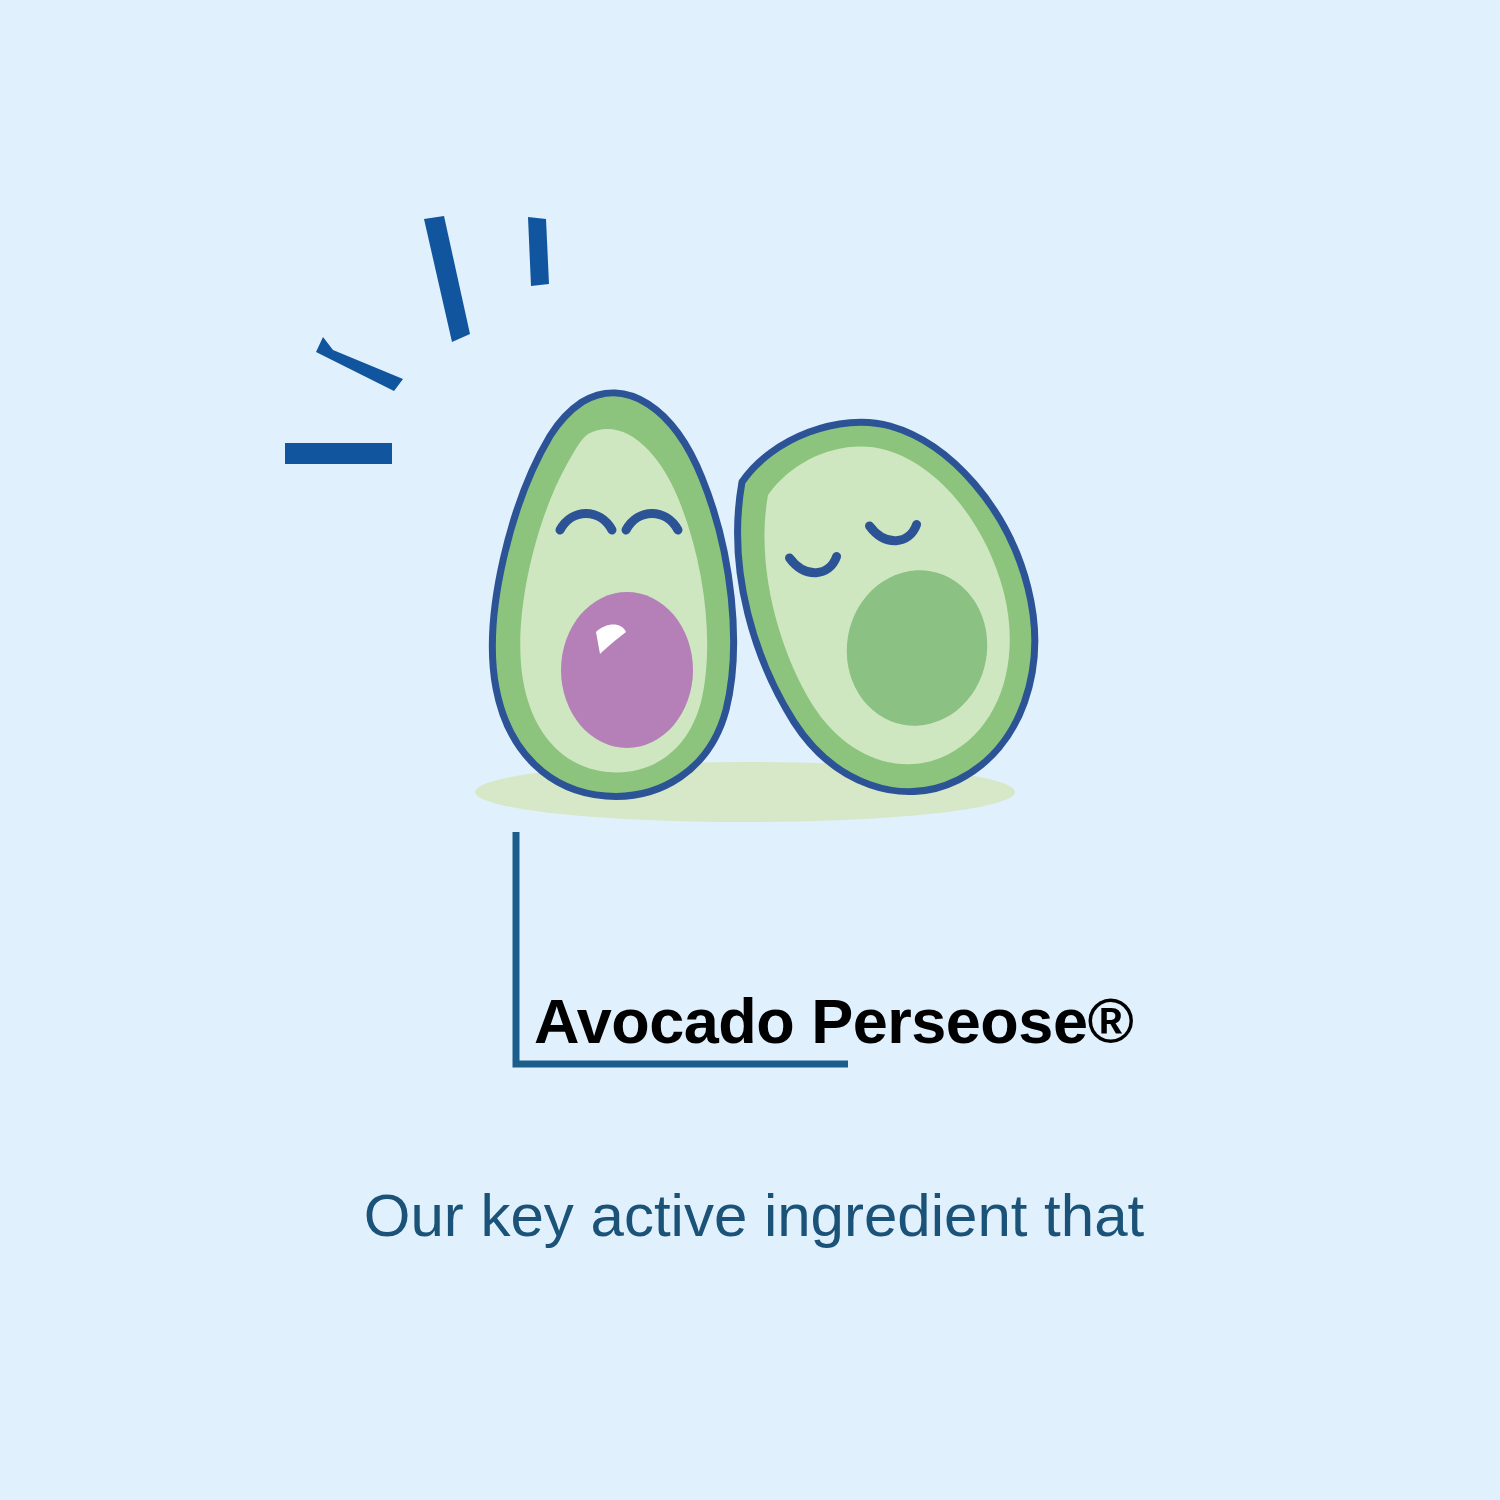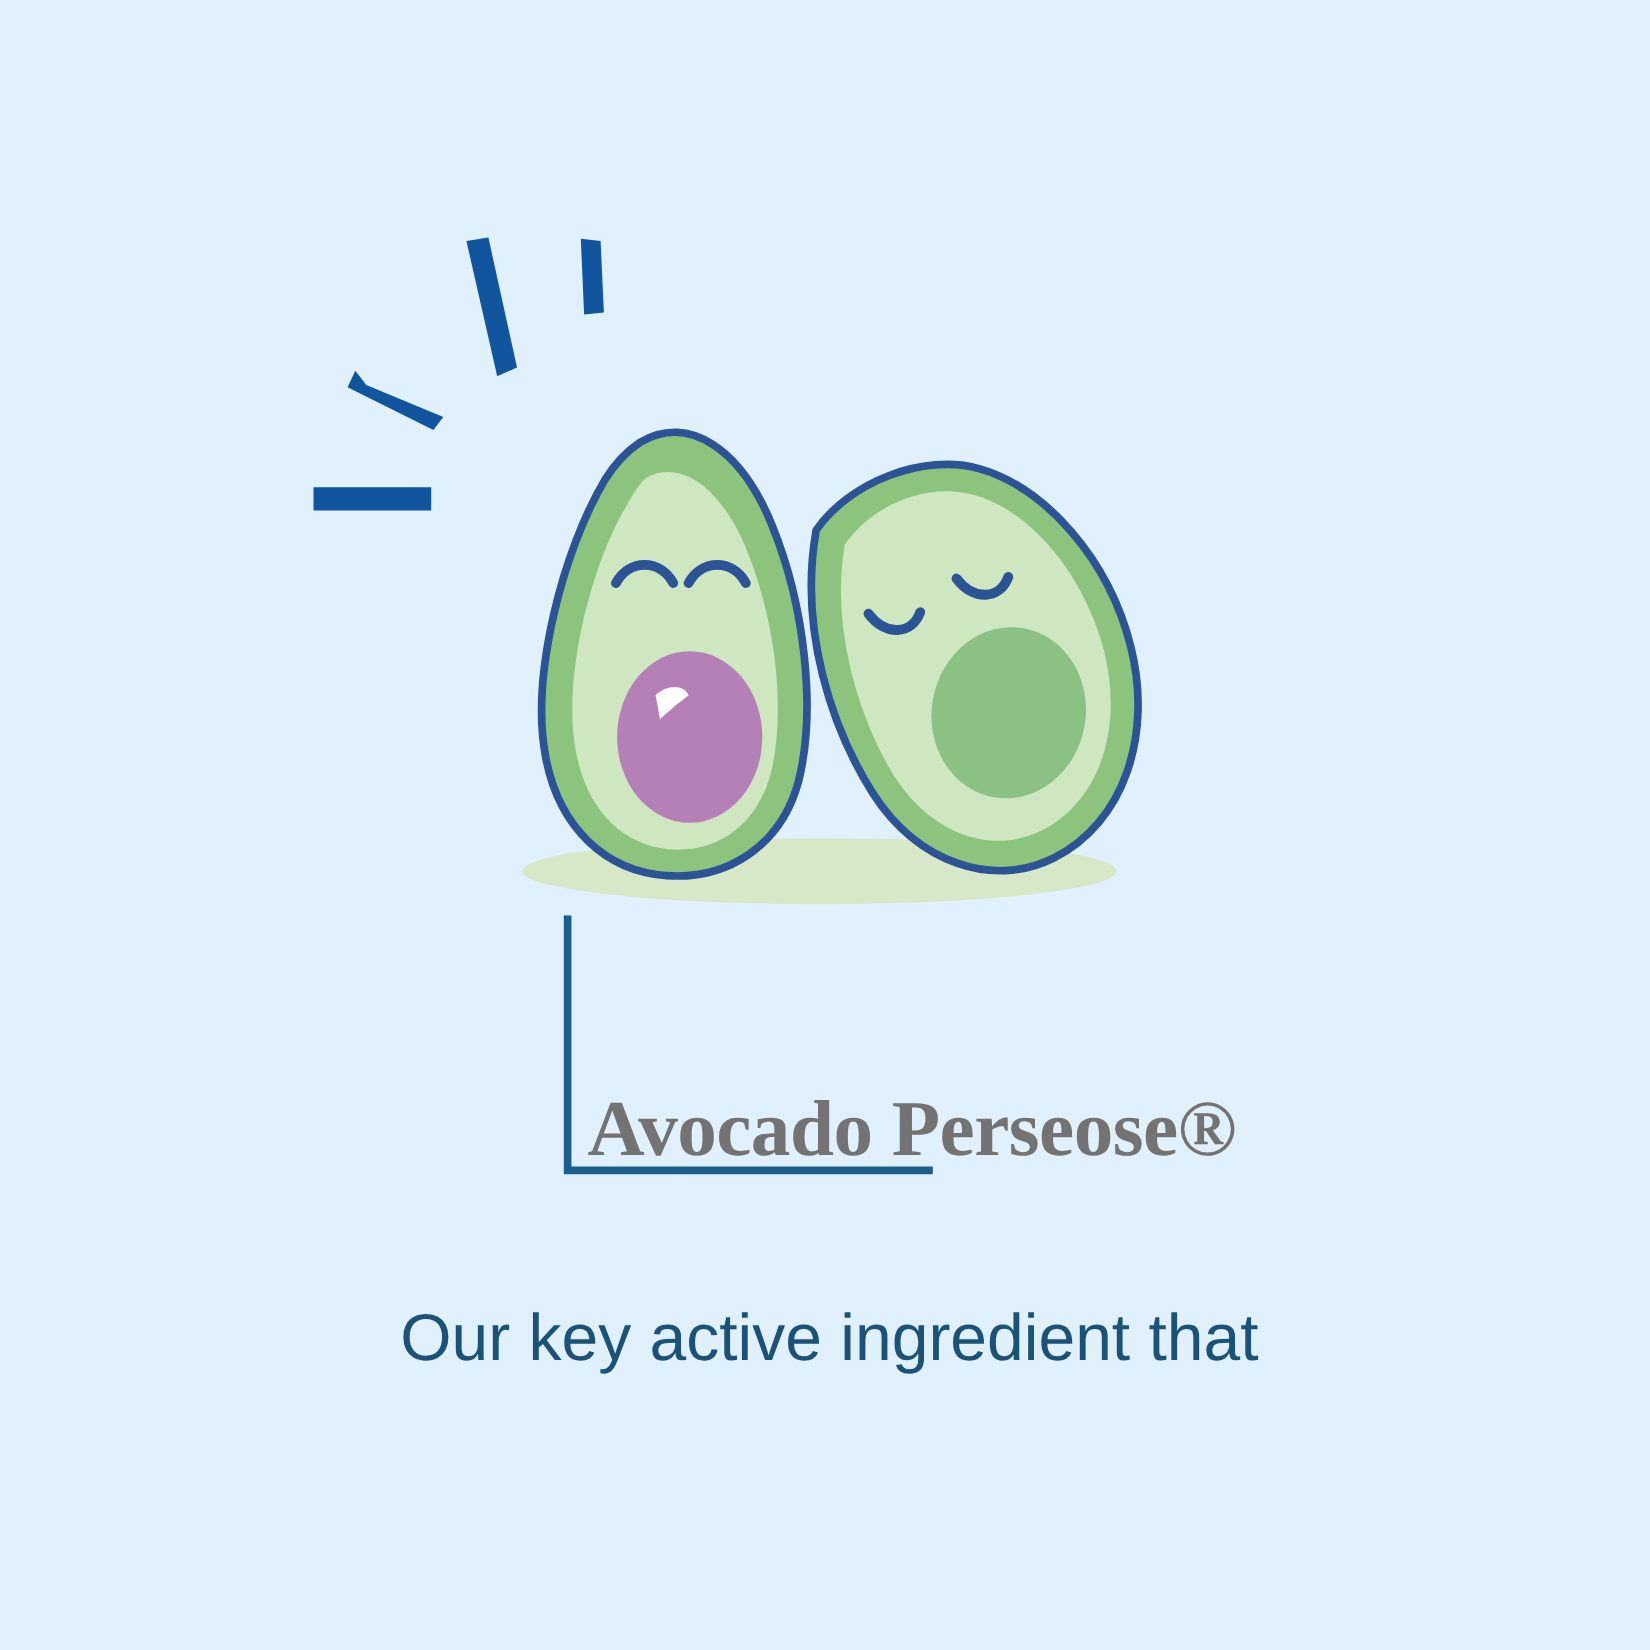--- a/index.html
+++ b/index.html
@@ -49,25 +49,25 @@
     width: 340px;
     height: 238px;
   }
 
   
   .heading {
     position: absolute;
     left: 534px;
     top: 990px;
     margin: 0;
-    font-family: Liberation Serif, serif;
-    font-size: 72px;
+    font-family: Liberation Sans, sans-serif;
+    font-size: 63px;
     font-weight: bold;
     letter-spacing: -0.5px;
-    color: #737373;
+    color: #000000;
     white-space: nowrap;
     line-height: 1;
   }
 
   
   .subtitle {
     position: absolute;
     left: 0;
     top: 1175px;
     width: 1500px;

